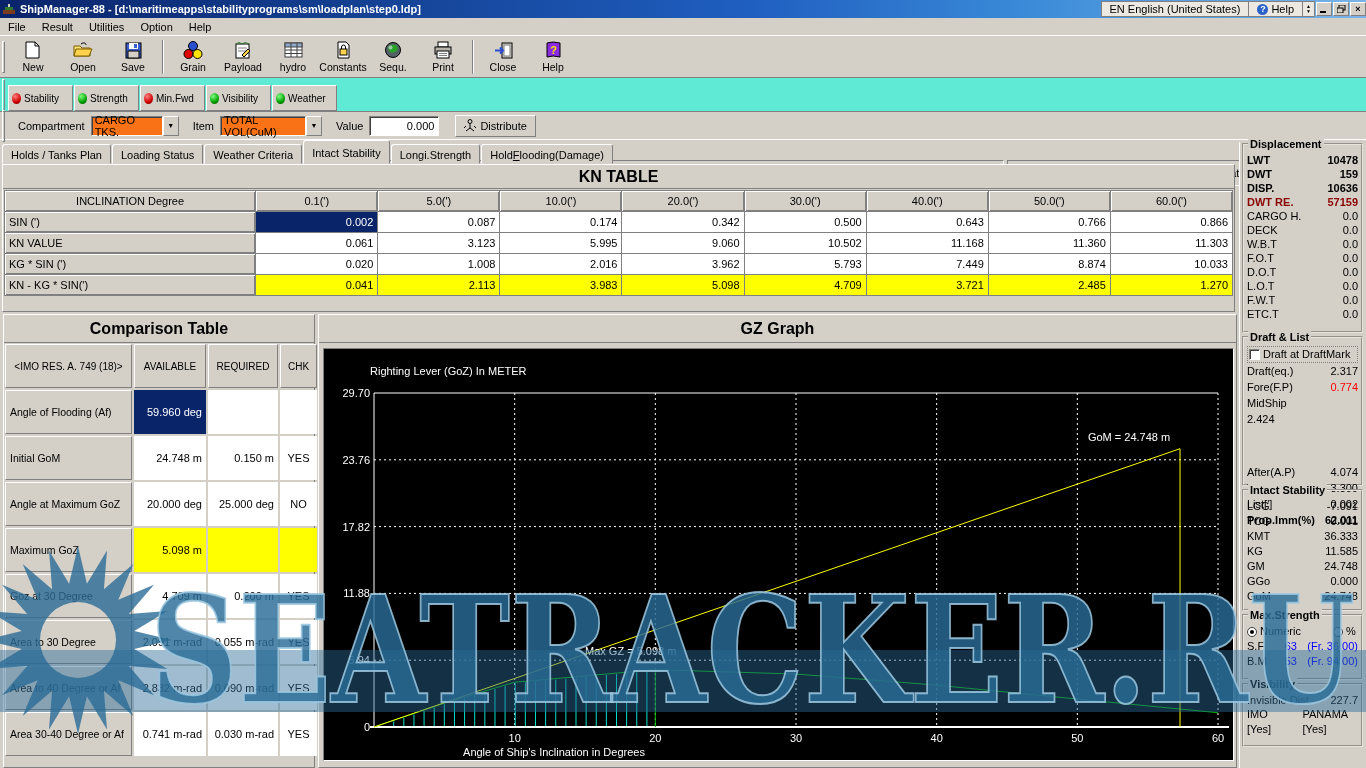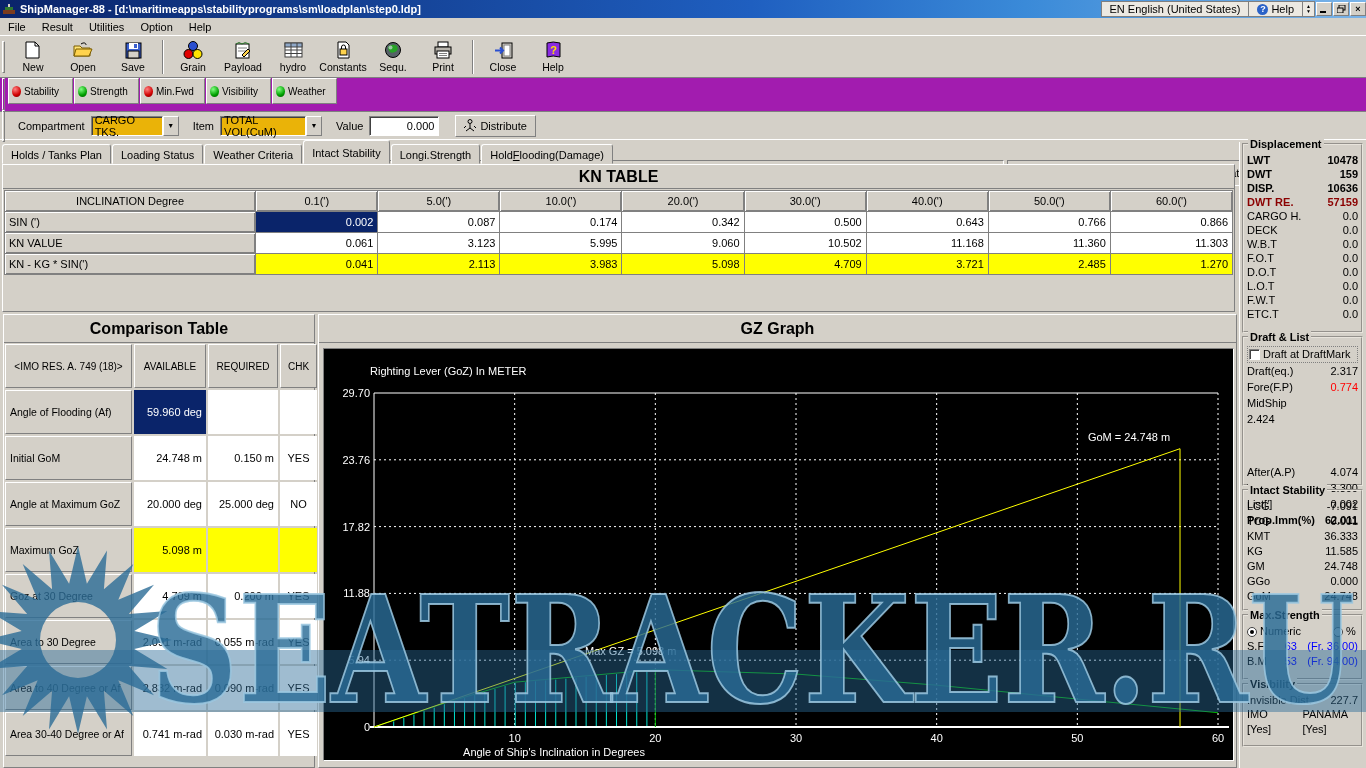--- a/index.html
+++ b/index.html
@@ -37,34 +37,34 @@
   
   #toolbar { left:0; top:36px; width:1366px; height:42px; background:#d4d0c8; display:flex; align-items:center;
     border-bottom:1px solid #808080; }
   .grip { width:3px; height:32px; margin:0 3px 0 2px; border:1px solid; border-color:#fff #808080 #808080 #fff; }
   .tbtn { width:50px; height:40px; display:flex; flex-direction:column; align-items:center; justify-content:center; gap:1px; }
   .tbtn .icon { width:22px; height:20px; display:flex; align-items:center; justify-content:center; }
   .tbtn .lbl { font-size:10.5px; }
   .tsep { width:2px; height:34px; margin:0 4px; border-left:1px solid #808080; border-right:1px solid #fff; }
 
   
-  #togglebar { left:0; top:78px; width:1366px; height:34px; background:#a21caf; display:flex; align-items:flex-start;
+  #togglebar { left:0; top:78px; width:1366px; height:34px; background:#5eead4; display:flex; align-items:flex-end;
     border-bottom:1px solid #808080; }
   .toggle { height:26px; width:65px; margin-right:1px; display:flex; align-items:center; gap:3px; padding-left:3px; font-size:10px; }
   .led { width:9px; height:11px; border-radius:50%; flex:0 0 auto; }
   .led[data-led="red"]   { background:radial-gradient(circle at 35% 30%, #ff8080, #d00000 60%, #700000); }
   .led[data-led="green"] { background:radial-gradient(circle at 35% 30%, #80ff80, #00a000 60%, #005000); }
   #toggle-spacer { height:26px; }
   #seawater { height:26px; display:flex; align-items:center; justify-content:flex-end; padding-right:6px; }
 
   
   #combobar { left:0; top:112px; width:1366px; height:28px; background:#d4d0c8; display:flex; align-items:center;
     border-bottom:1px solid #fff; }
   .combo { height:20px; display:flex; align-items:stretch; }
-  .combo .val { background:#eab308; border:1px solid; border-color:#808080 #fff #fff #808080; box-shadow:inset 1px 1px 0 #404040;
+  .combo .val { background:#f97316; border:1px solid; border-color:#808080 #fff #fff #808080; box-shadow:inset 1px 1px 0 #404040;
     display:flex; align-items:center; padding:0 3px; }
   .combo .arrow { width:16px; display:flex; align-items:center; justify-content:center; font-size:7px; }
   .textin { height:20px; background:#fff; border:1px solid; border-color:#808080 #fff #fff #808080;
     box-shadow:inset 1px 1px 0 #404040; display:flex; align-items:center; justify-content:flex-end; padding:0 4px; }
   #distribute { height:22px; display:flex; align-items:center; gap:4px; padding:0 8px; }
 
   
   #tabbar { left:0; top:140px; width:1366px; height:24px; display:flex; align-items:flex-end; padding-left:2px; }
   .tab { height:20px; padding:2px 8px 0 8px; background:#d4d0c8; border:1px solid; border-color:#fff #808080 #d4d0c8 #fff;
     border-radius:3px 3px 0 0; margin-right:1px; display:flex; align-items:center; }
@@ -407,20 +407,31 @@
         <tr>
           <td class="rowlabel">KN VALUE</td>
           <td class="num">0.061</td>
           <td class="num">3.123</td>
           <td class="num">5.995</td>
           <td class="num">9.060</td>
           <td class="num">10.502</td>
           <td class="num">11.168</td>
           <td class="num">11.360</td>
           <td class="num">11.303</td>
+        </tr>
+        <tr>
+          <td class="rowlabel">KG * SIN (')</td>
+          <td class="num">0.020</td>
+          <td class="num">1.008</td>
+          <td class="num">2.016</td>
+          <td class="num">3.962</td>
+          <td class="num">5.793</td>
+          <td class="num">7.449</td>
+          <td class="num">8.874</td>
+          <td class="num">10.033</td>
         </tr>
         <tr>
           <td class="rowlabel">KN - KG * SIN(')</td>
           <td class="num yellow">0.041</td>
           <td class="num yellow">2.113</td>
           <td class="num yellow">3.983</td>
           <td class="num yellow">5.098</td>
           <td class="num yellow">4.709</td>
           <td class="num yellow">3.721</td>
           <td class="num yellow">2.485</td>

